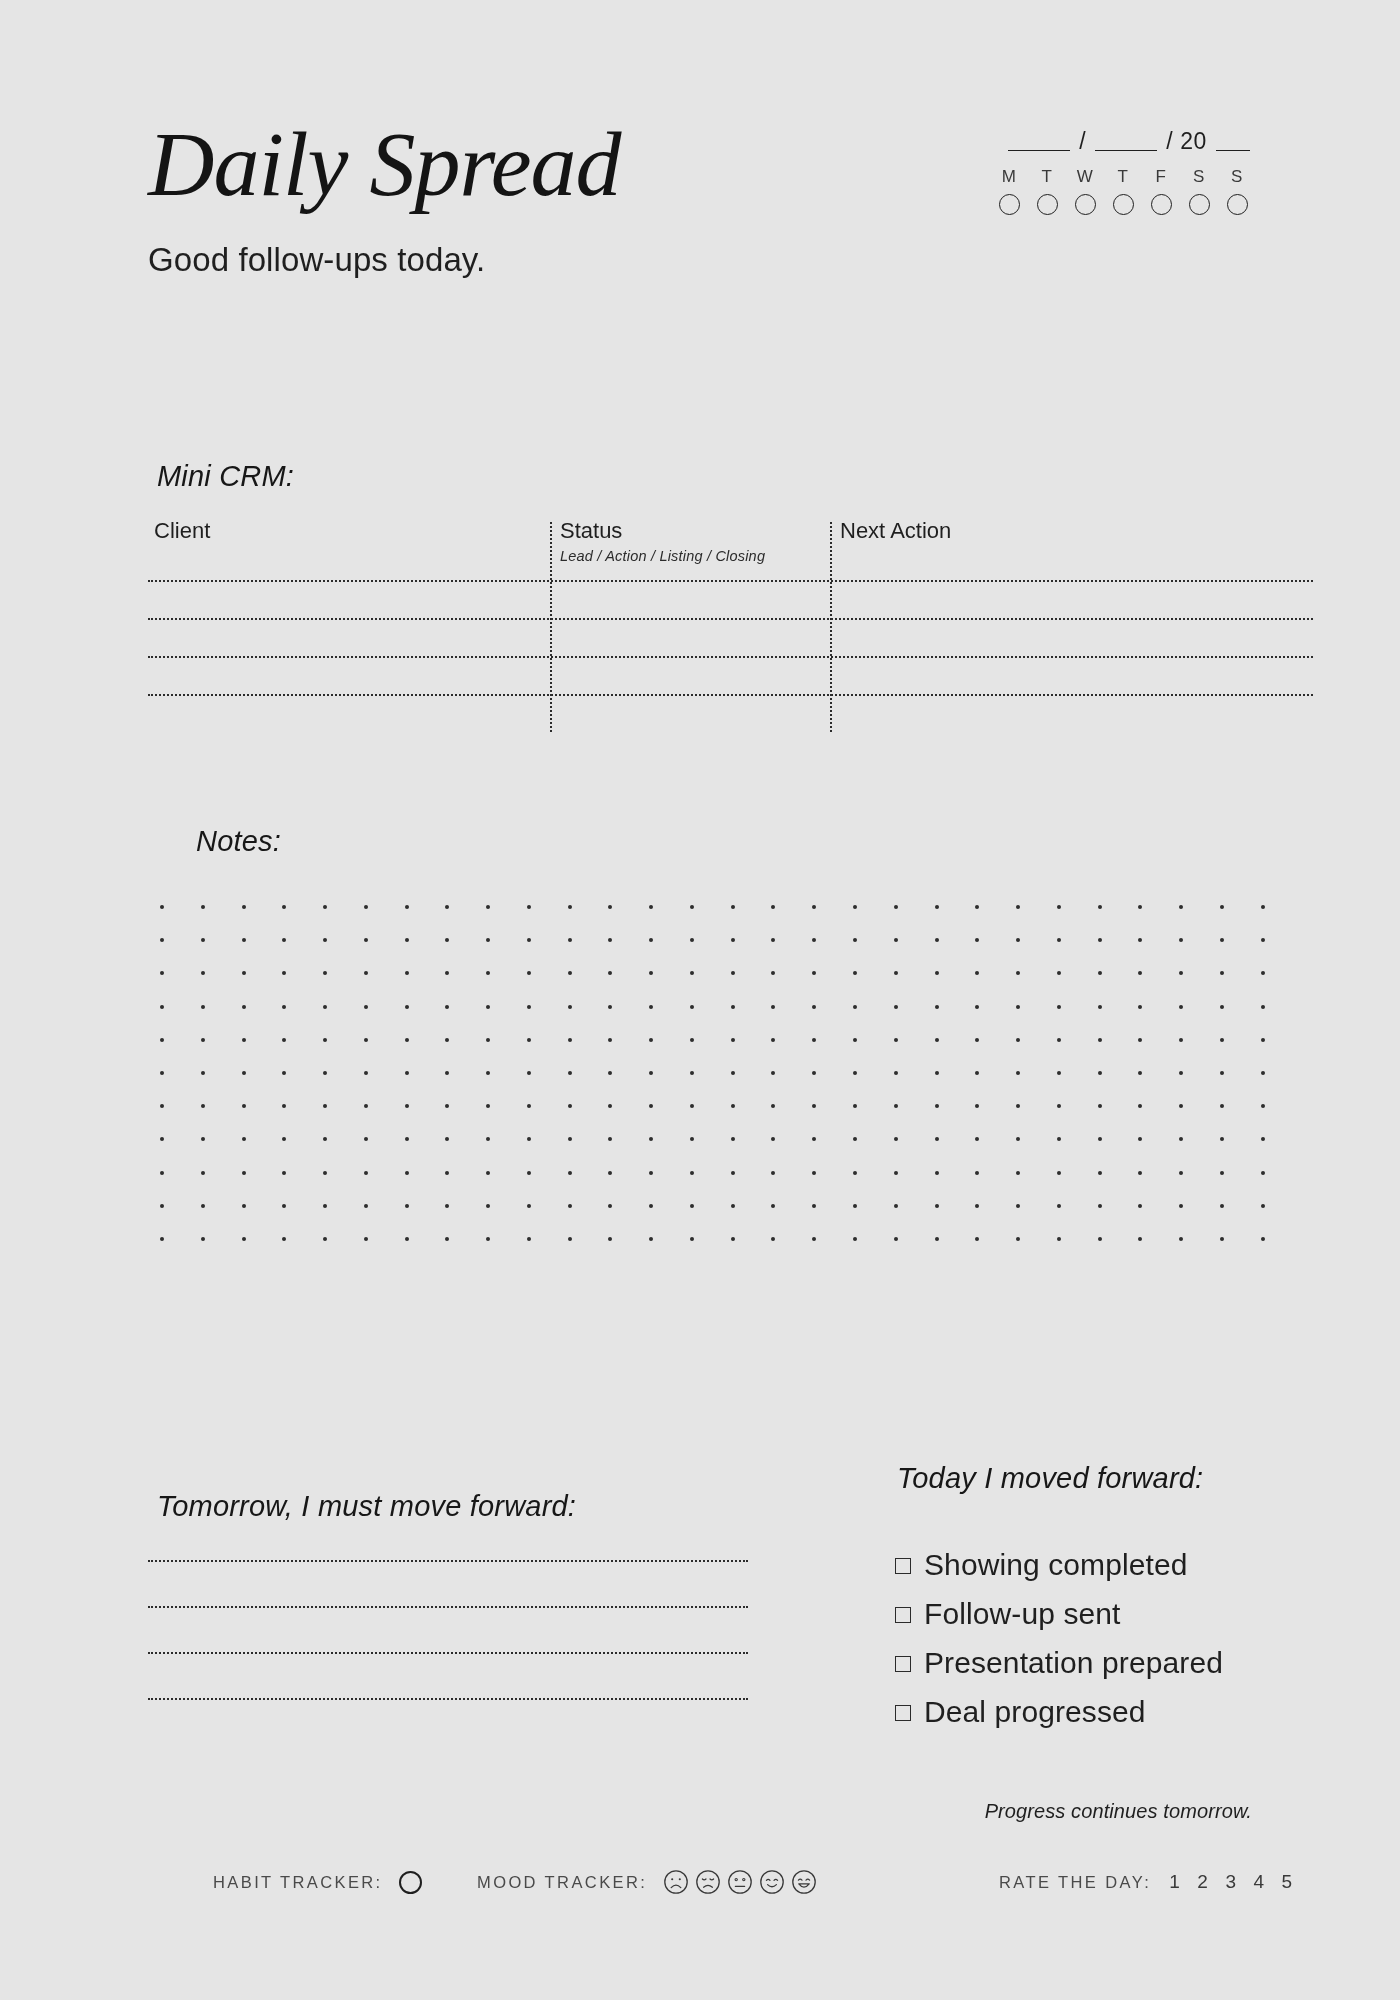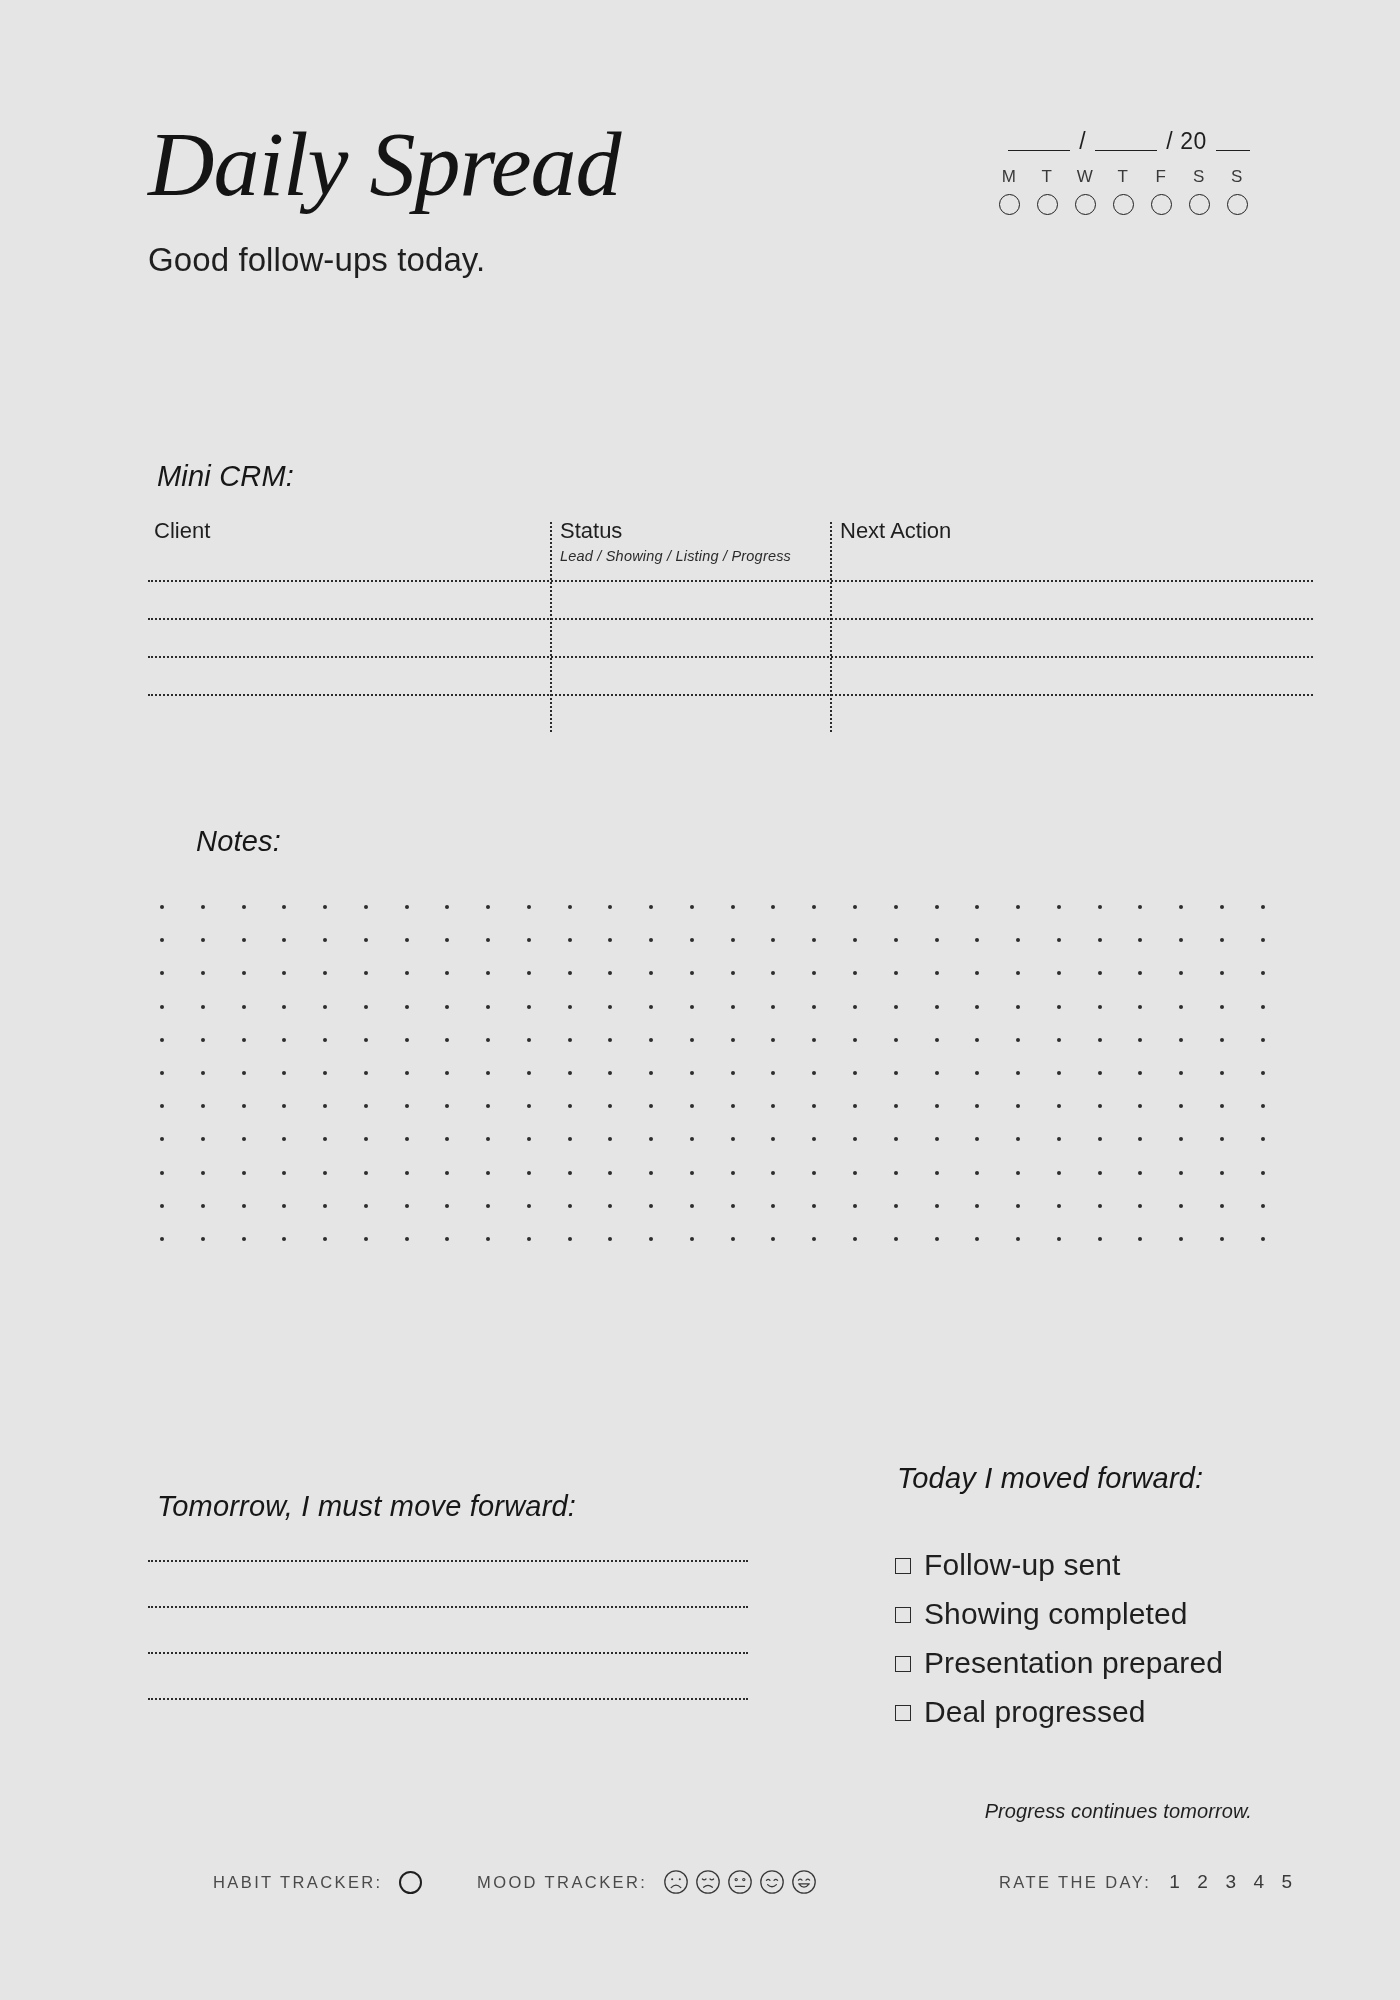--- a/index.html
+++ b/index.html
@@ -324,21 +324,21 @@
         </span>
     </div>
   </div>
 
   <div class="sec-label" style="left:157px; top:460px;">Mini CRM:</div>
 
   <div class="crm">
     <div class="crm-head">
       <div class="crm-col-head" style="left:6px;">Client</div>
       <div class="crm-col-head" style="left:412px;">Status</div>
-      <div class="crm-sub" style="left:412px;">Lead / Showing / Listing / Progress</div>
+      <div class="crm-sub" style="left:412px;">Lead / Action / Listing / Closing</div>
       <div class="crm-col-head" style="left:692px;">Next Action</div>
     </div>
     <div class="crm-grid">
       <div class="hline" style="top:0px;"></div>
       <div class="hline" style="top:38px;"></div>
       <div class="hline" style="top:76px;"></div>
       <div class="hline" style="top:114px;"></div>
       <div class="vline" style="left:402px; top:-58px; height:210px;"></div>
       <div class="vline" style="left:682px; top:-58px; height:210px;"></div>
     </div>
@@ -686,25 +686,25 @@
     <div class="wline"></div>
     <div class="wline"></div>
     <div class="wline"></div>
   </div>
 
   <div class="sec-label" style="left:897px; top:1462px;">Today I moved forward:</div>
 
   <div class="checklist">
     <div class="check-item">
       <span class="cbox"></span>
-      <span>Follow-up sent</span>
+      <span>Showing completed</span>
     </div>
     <div class="check-item">
       <span class="cbox"></span>
-      <span>Showing completed</span>
+      <span>Follow-up sent</span>
     </div>
     <div class="check-item">
       <span class="cbox"></span>
       <span>Presentation prepared</span>
     </div>
     <div class="check-item">
       <span class="cbox"></span>
       <span>Deal progressed</span>
     </div>
   </div>

